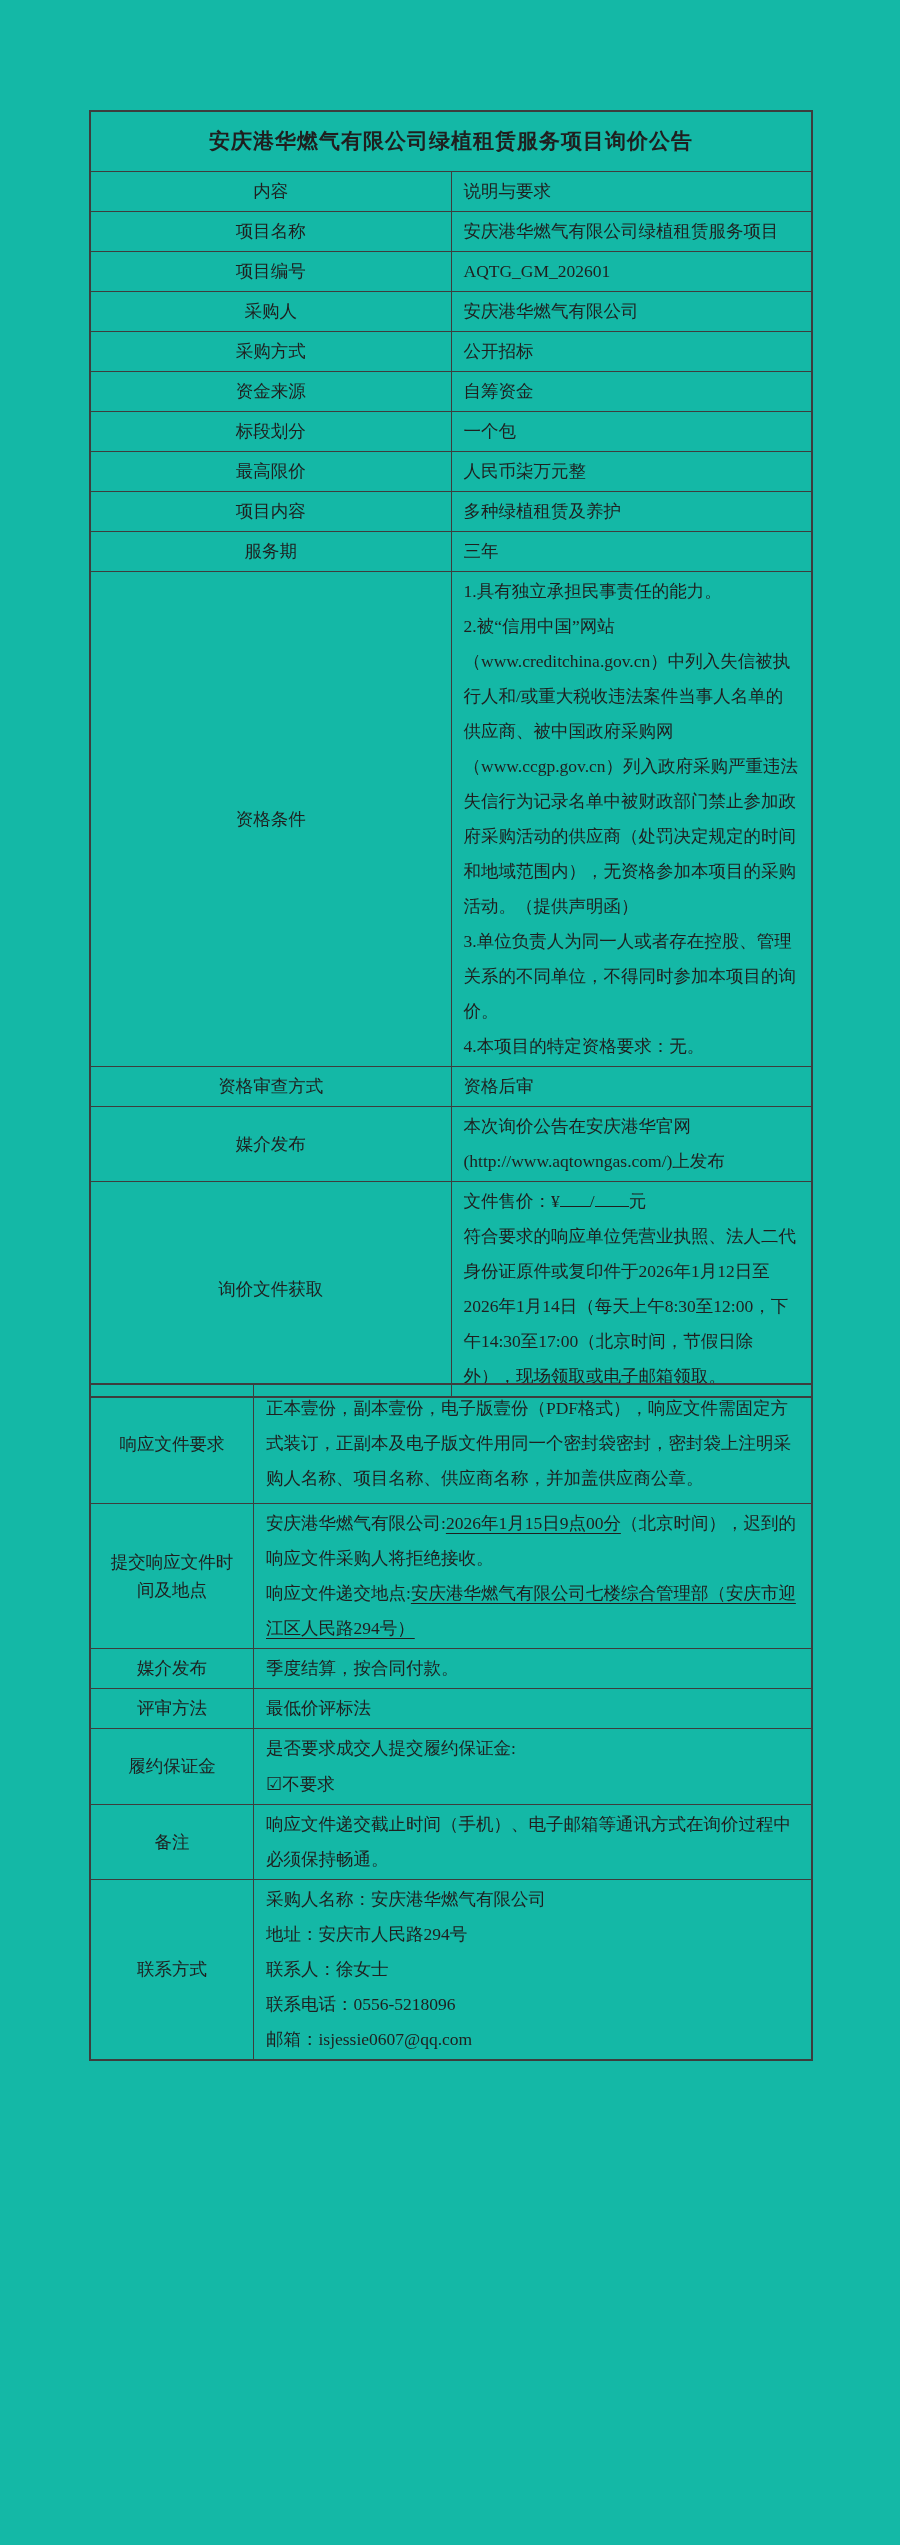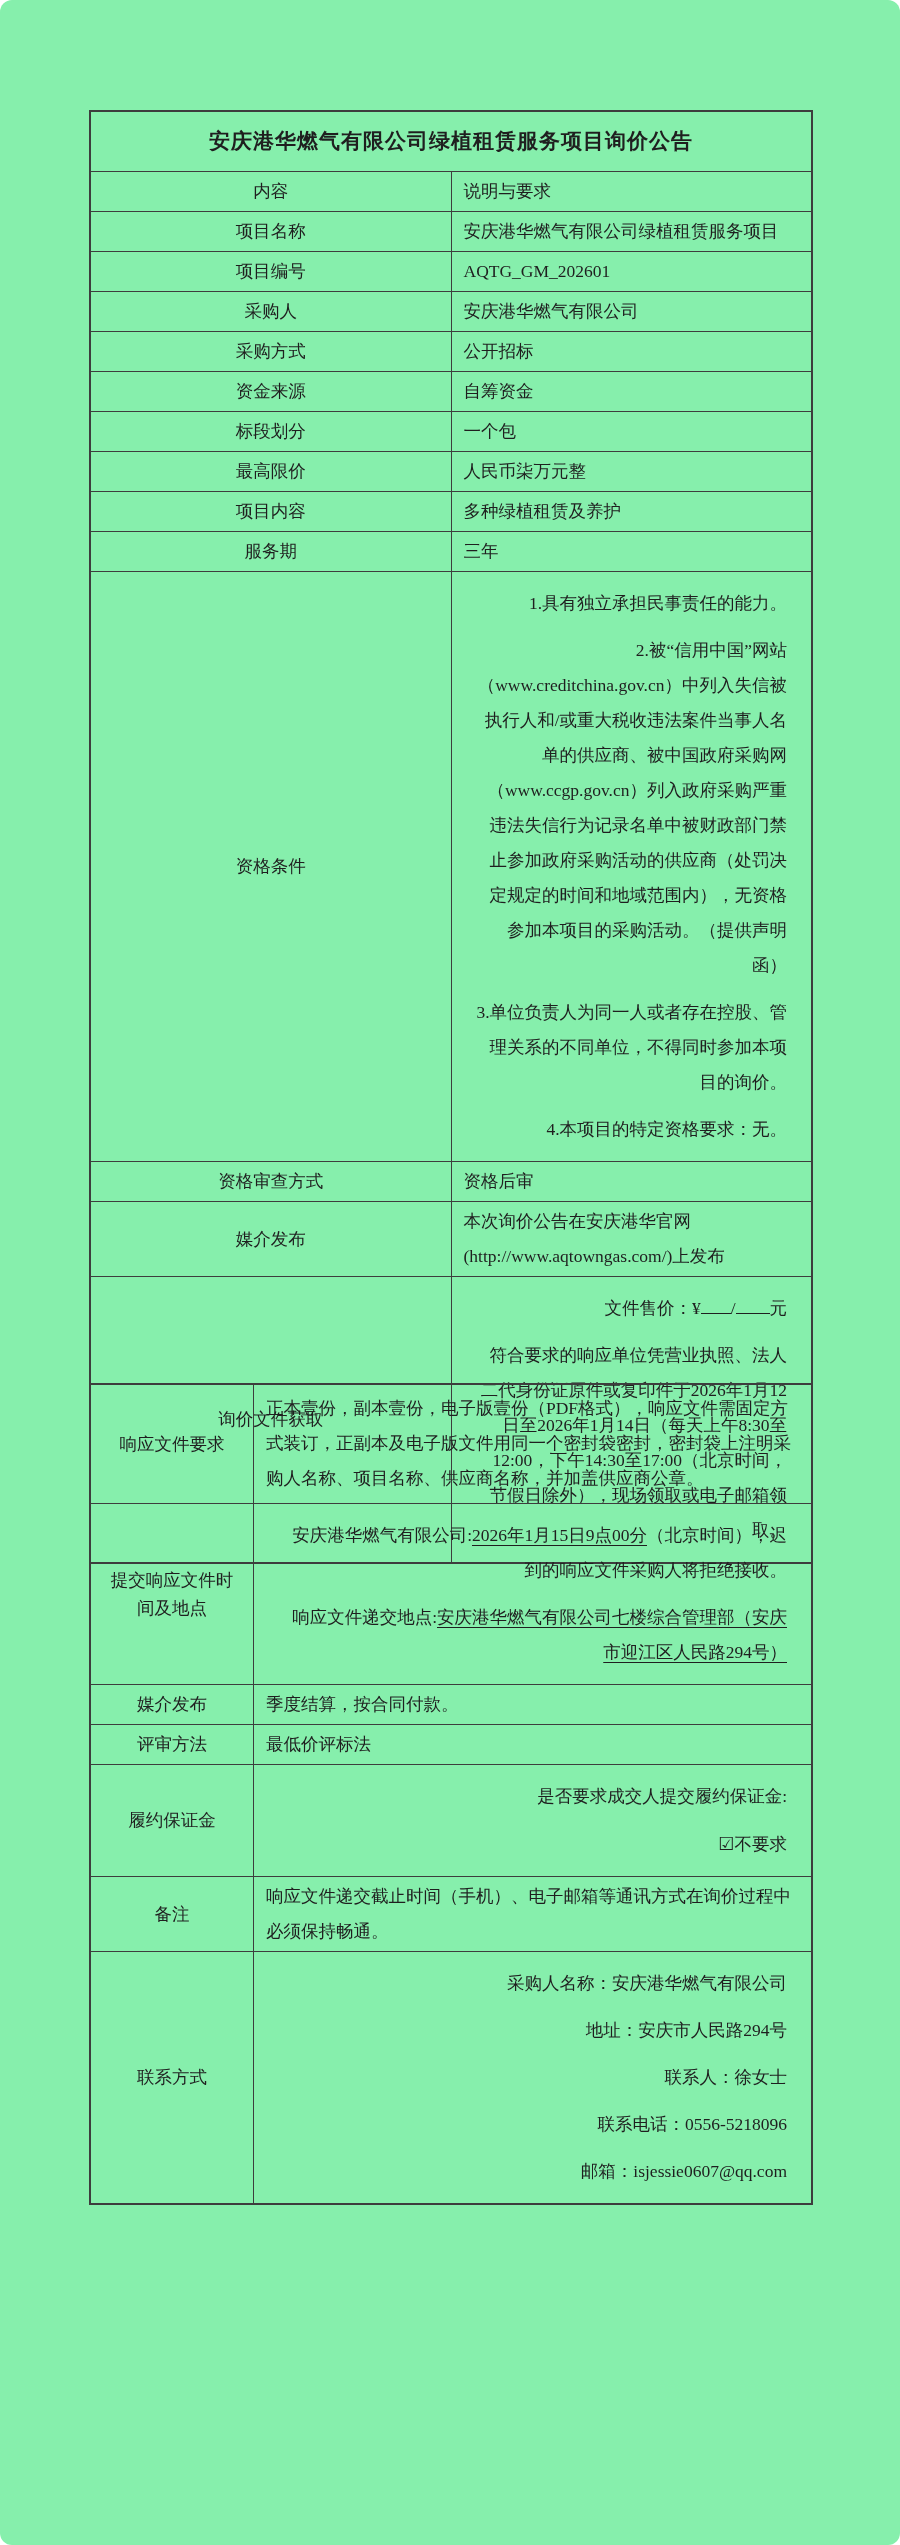--- a/index.html
+++ b/index.html
@@ -1,22 +1,21 @@
 <!DOCTYPE html>
 <html><head>
 <meta charset="utf-8">
 <style>
   html,body { margin:0; padding:0; background:#ffffff; }
   .page {
     position:relative;
     width:900px; height:2545px;
-    background:#86efac;
+    background:#14b8a6;
     font-family:"Liberation Serif","DejaVu Serif",serif;
     color:#1f1f1f;
-    border-radius:12px;
   }
   table.doc {
     position:absolute; left:89px; width:724px;
     border-collapse:collapse; table-layout:fixed;
     border:2px solid #3d3d3d;
   }
   table.t1 { top:110px; }
   table.t2 { top:1383px; }
   td {
     border:1.5px solid #3d3d3d;
@@ -42,21 +41,21 @@
   tr.h-open   { height:111px; }
   tr.h-pay    { height:33px; }
   tr.h-eval   { height:36px; }
   tr.h-bond   { height:74px; }
   tr.h-remark { height:68px; }
   tr.h-contact{ height:177px; }
   .title-cell {
     text-align:center; font-size:21px; font-weight:bold; letter-spacing:1px;
   }
   .head-cell { text-align:center; }
-  td.value p { margin:12px;text-align:right; }
+  td.value p { margin:0; }
   .u { text-decoration:underline; text-underline-offset:4px; }
   .blank {
     display:inline-block; height:1em; vertical-align:baseline;
     border-bottom:1.2px solid #1f1f1f;
   }
   .blank.b1 { width:30px; }
   .blank.b2 { width:34px; }
   .cbx { font-size:18px; }
 </style>
 </head>

